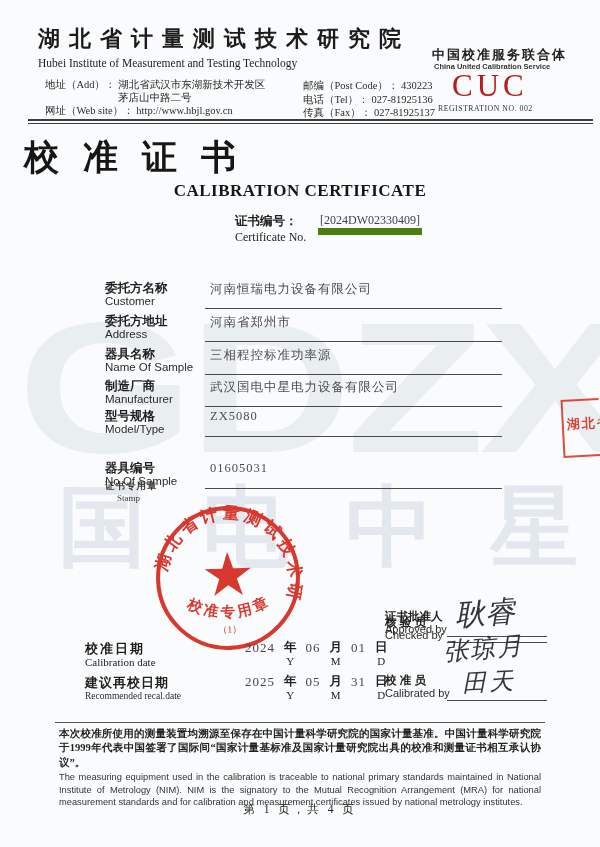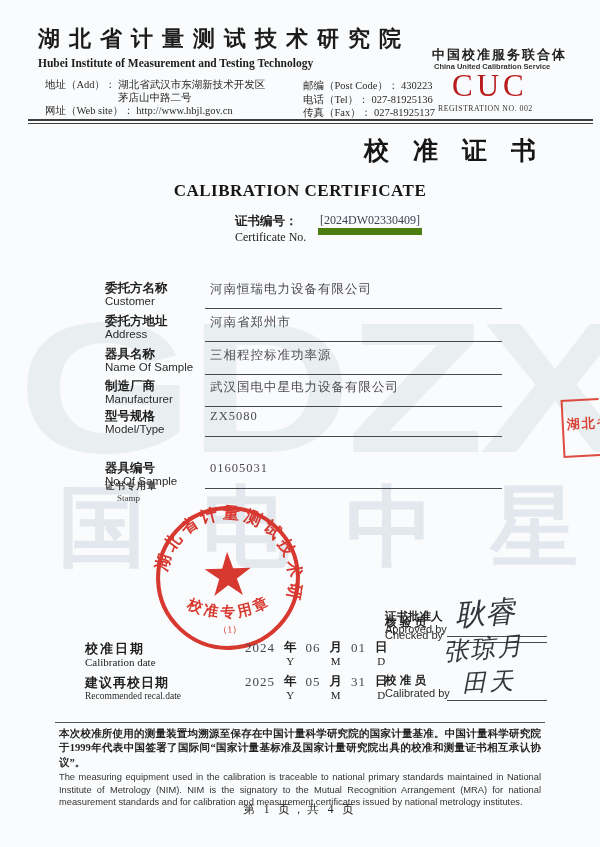--- a/index.html
+++ b/index.html
@@ -22,39 +22,39 @@
   .wm-cn {
     position:absolute; left:58px; top:468px; z-index:0;
     font-family:"Liberation Sans", sans-serif; font-weight:bold;
     font-size:88px; letter-spacing:56px; color:rgba(173,190,202,0.30);
     white-space:nowrap;
   }
   .content { position:absolute; inset:0; z-index:1; }
 
   
   .org-cn { left:38px; top:24px; font-size:22px; font-weight:bold; letter-spacing:9px; color:#1c1c1c; white-space:nowrap; }
-  .org-en { left:38px; top:57px; font-size:11.5px; font-weight:700; color:#1c1c1c; }
+  .org-en { left:38px; top:57px; font-size:11.5px; font-weight:400; color:#1c1c1c; }
   .info { font-size:10.5px; color:#2a2a2a; white-space:nowrap; }
   .addr-1 { left:45px; top:78px; }
   .addr-2 { left:118px; top:91px; }
   .web    { left:45px; top:104px; }
   .pc     { left:303px; top:79px; }
   .tel    { left:303px; top:93px; }
   .fax    { left:303px; top:106px; }
 
   .cuc-cn  { left:432px; top:46px; font-size:13px; font-weight:bold; letter-spacing:2px; font-family:"Liberation Sans",sans-serif; }
   .cuc-en  { left:434px; top:62px; font-size:7.5px; font-weight:bold; font-family:"Liberation Sans",sans-serif; color:#333; }
   .cuc-acr { left:452px; top:68px; font-size:31px; letter-spacing:4px; color:#b91c1c; }
   .cuc-reg { left:438px; top:104px; font-size:7.8px; letter-spacing:0.5px; color:#333; }
 
   .header-rule { left:28px; top:119px; width:565px; height:5px;
     border-top:2.5px solid #3c3c3c; border-bottom:1.3px solid #3c3c3c; }
 
   
-  .title-cn { left:0; top:134px; width:560px; text-align:right; font-size:25px; font-weight:bold;
+  .title-cn { left:0; top:134px; width:560px; text-align:left; font-size:35px; font-weight:bold;
     letter-spacing:24px; text-indent:24px; color:#161616; }
   .title-en { left:0; top:181px; width:600px; text-align:center; font-size:17px; font-weight:bold;
     letter-spacing:0.5px; color:#161616; }
 
   .certno-cn  { left:235px; top:213px; font-size:12.5px; font-weight:bold; font-family:"Liberation Sans",sans-serif; }
   .certno-en  { left:235px; top:230px; font-size:12px; }
   .certno-val { left:318px; top:213px; font-size:12px; color:#3b3f52;
     border-bottom:7px solid #4d7c0f; padding:0 2px; }
 
   

